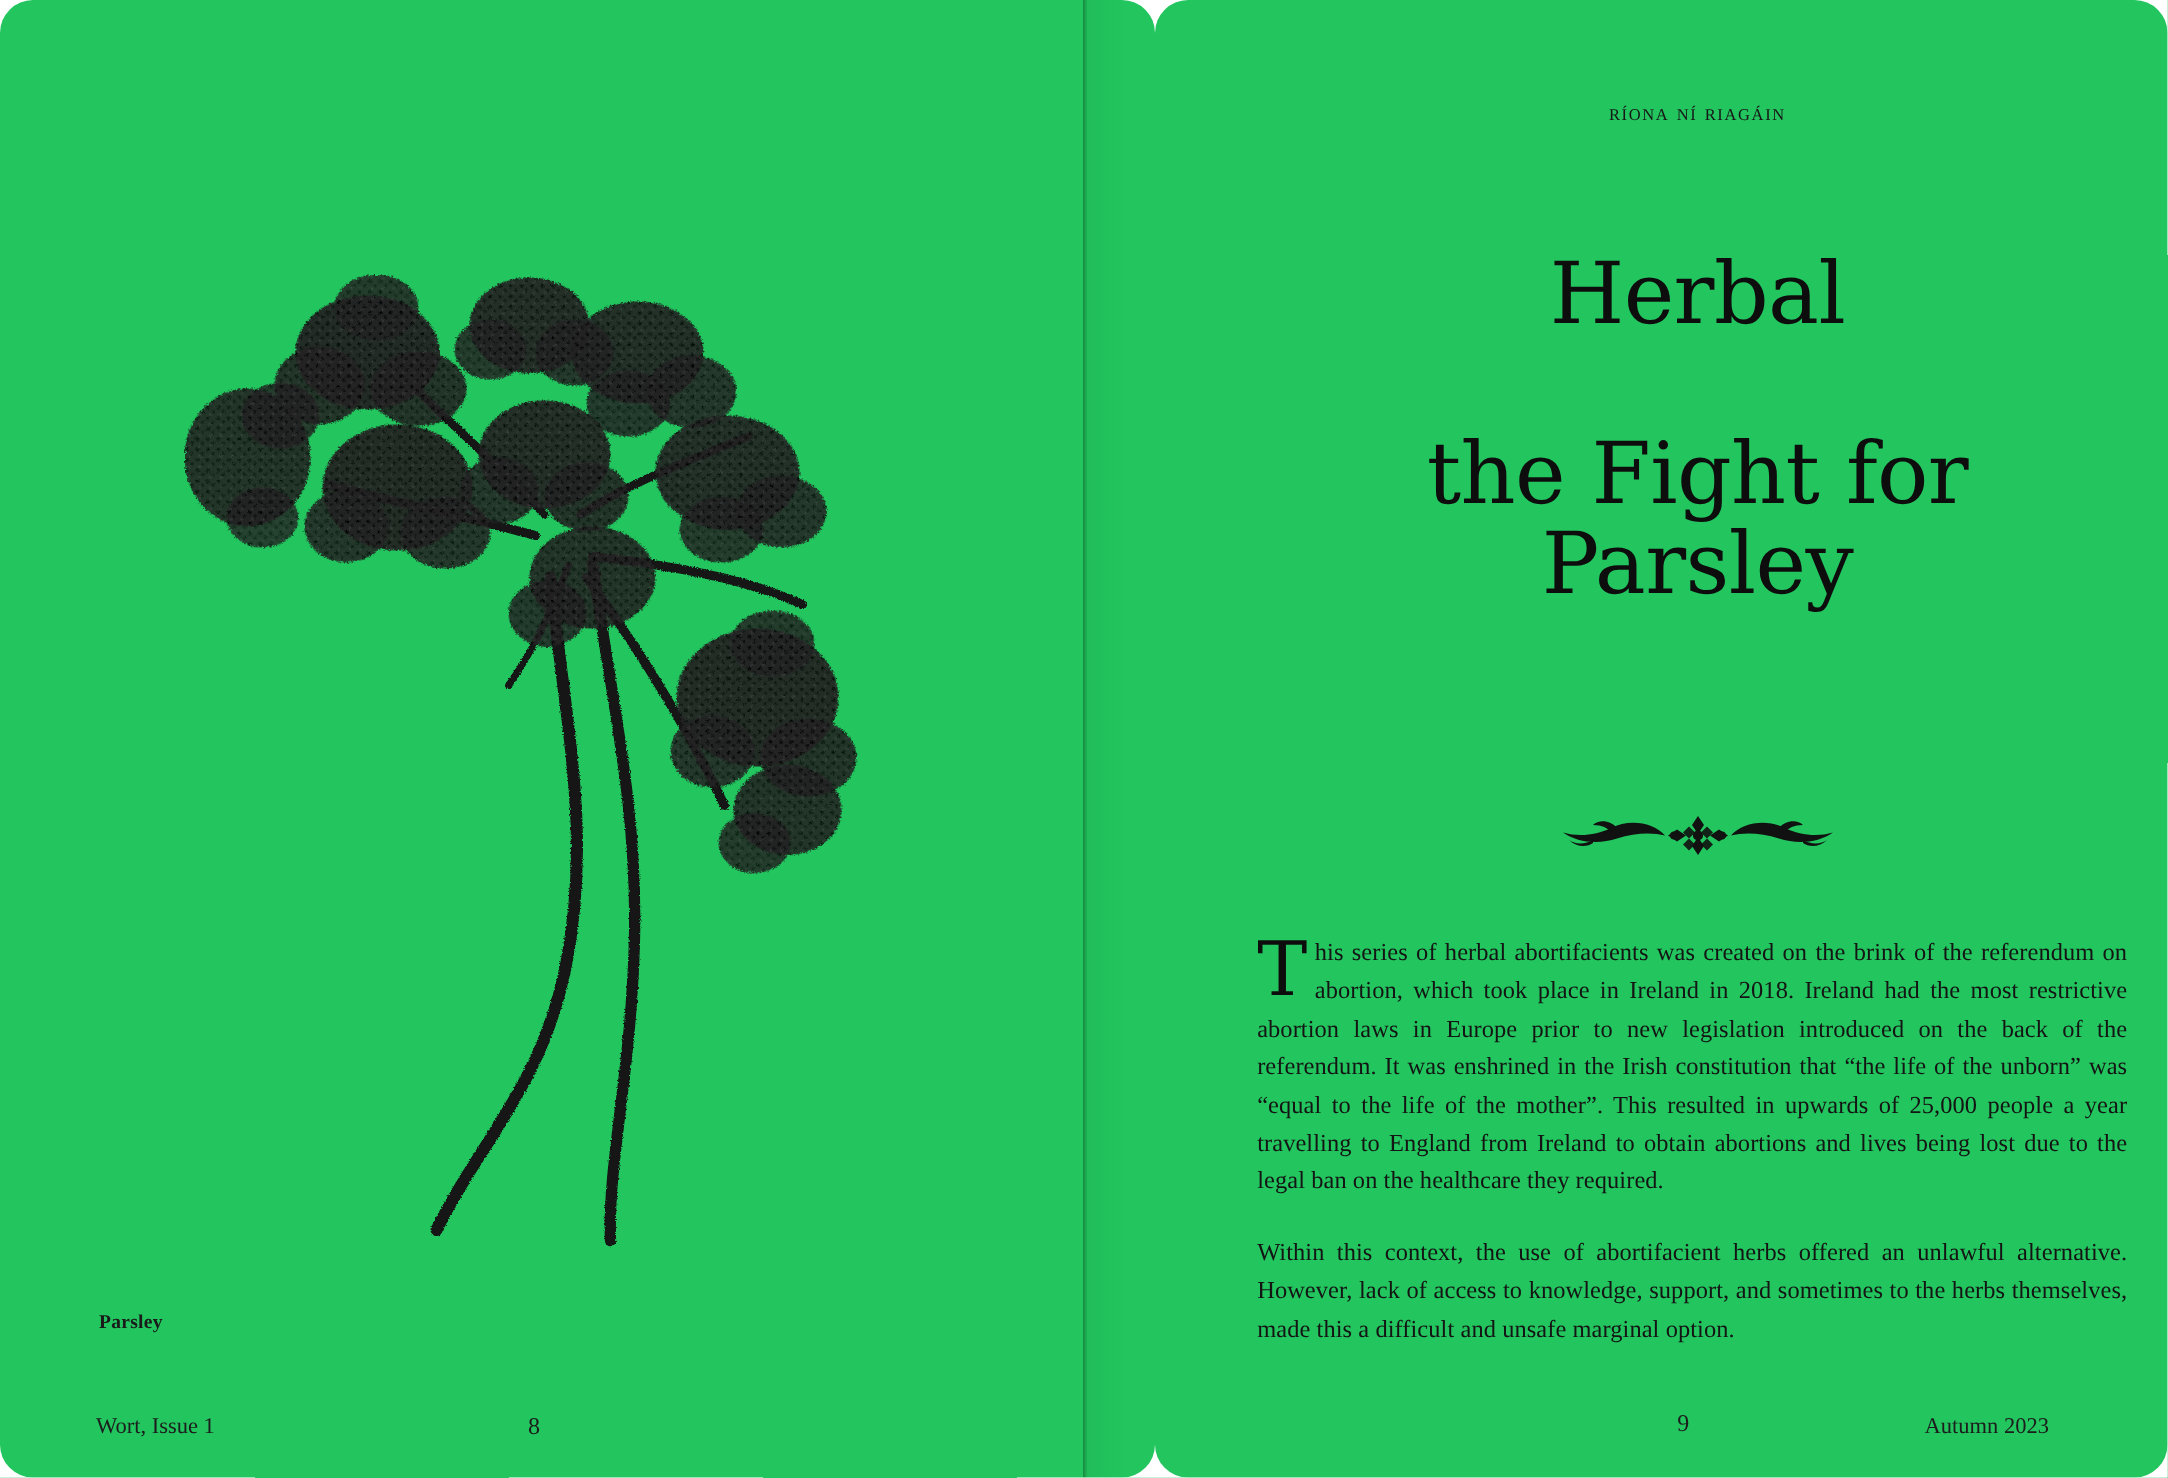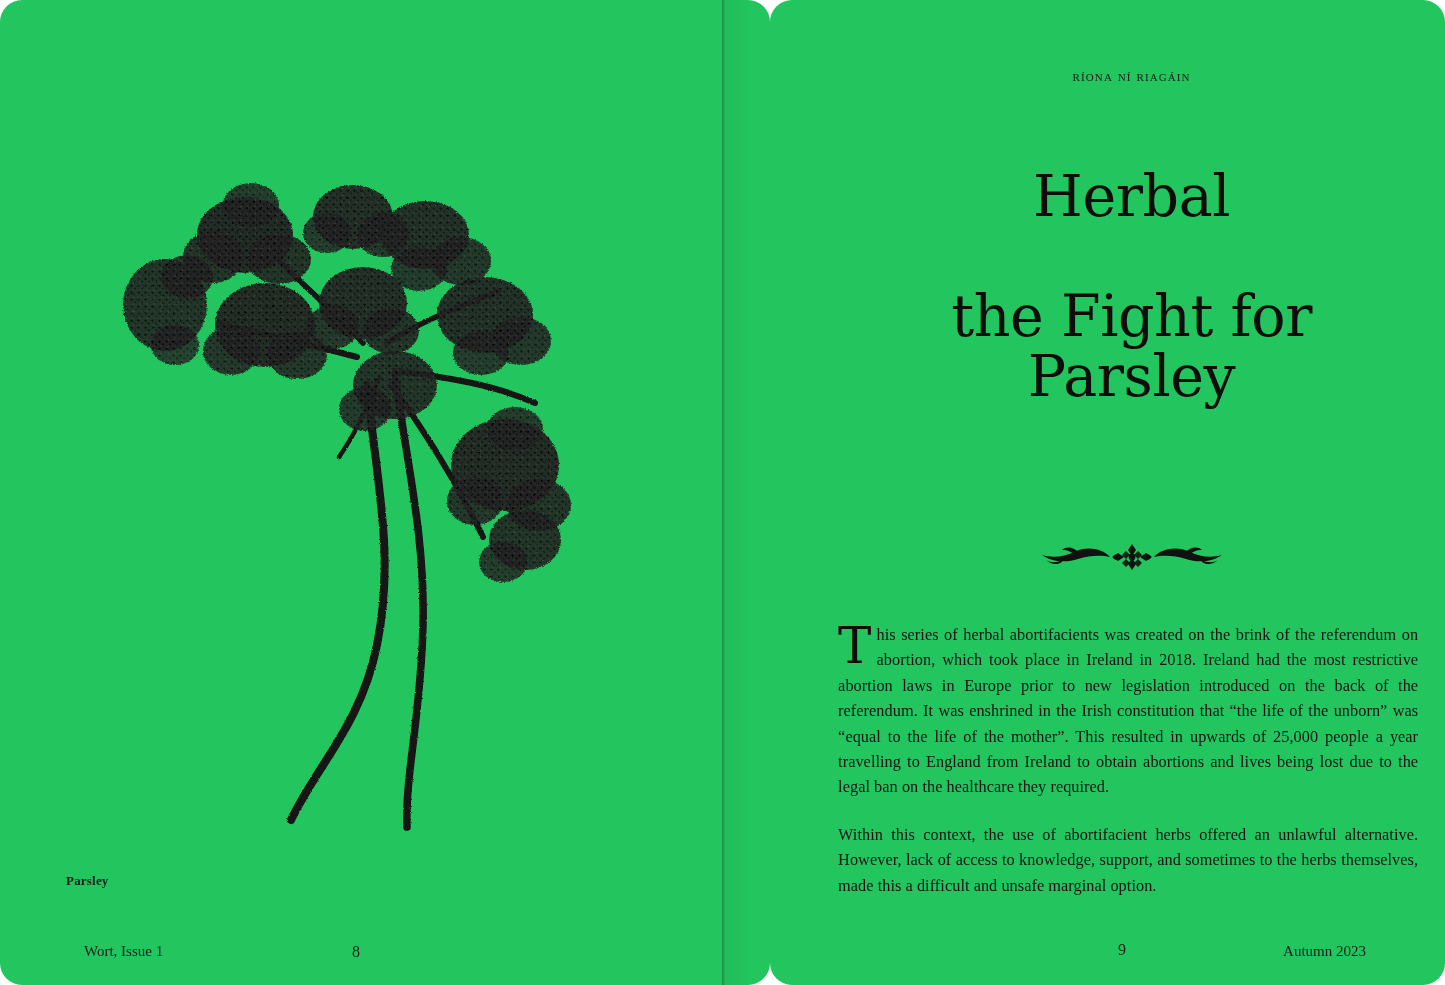--- a/index.html
+++ b/index.html
@@ -74,21 +74,20 @@
     letter-spacing: 0.2px;
     color: #1a1a1a;
   }
   .footer-left-label {
     position: absolute;
     left: 64px;
     top: 943px;
     font-family: "Liberation Serif", serif;
     font-size: 15px;
     color: #1c1c1c;
-    margin-left: 20px;
   }
   .folio-left {
     position: absolute;
     left: 352px;
     top: 943px;
     font-family: "Liberation Serif", serif;
     font-size: 16px;
     color: #1c1c1c;
   }
 

